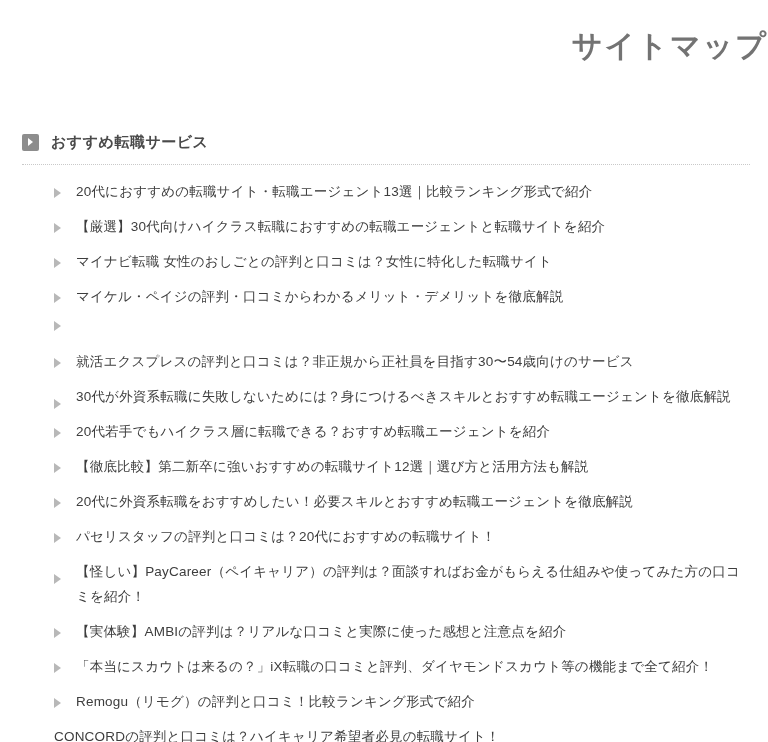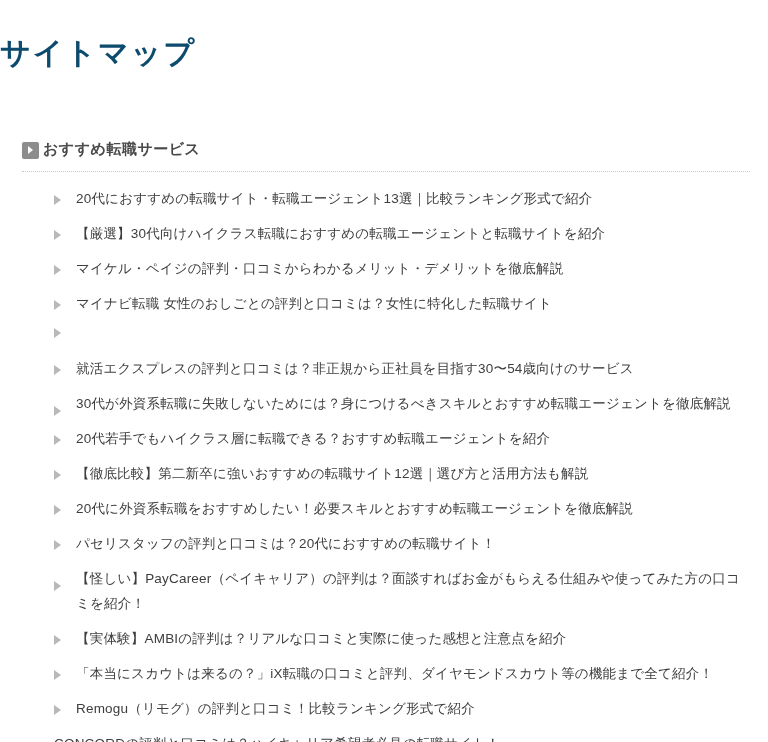--- a/index.html
+++ b/index.html
@@ -13,40 +13,40 @@
     font-family: "Liberation Sans", "DejaVu Sans", sans-serif;
     color: #3a3a3a;
     -webkit-font-smoothing: antialiased;
   }
   .page {
     width: 768px;
     box-sizing: border-box;
     padding: 0;
   }
   .page-title {
-    text-align: left;
+    text-align: right;
     font-size: 30px;
     font-weight: bold;
     letter-spacing: 2px;
-    color: #0c4a6e;
+    color: #737373;
     margin: 0;
-    padding: 32px 0 0 0;
+    padding: 25px 0 0 0;
     line-height: 1.4;
   }
   .spacer {
     height: 66px;
   }
   .section {
     padding: 0 18px 0 22px;
     box-sizing: border-box;
   }
   .section-header {
     display: flex;
-    align-items: flex-end;
-    gap: 4px;
+    align-items: center;
+    gap: 12px;
     border-bottom: 1px dotted #c9c9c9;
     padding: 0 0 12px 0;
     margin: 0 0 10px 0;
   }
   .section-header-icon {
     width: 17px;
     height: 17px;
     background: #8d8d8d;
     border-radius: 2px;
     position: relative;
@@ -149,28 +149,28 @@
       <li class="link-item">
         <div class="link-row">
           <span class="bullet-icon"></span>
           <a class="link-text" href="#">【厳選】30代向けハイクラス転職におすすめの転職エージェントと転職サイトを紹介</a>
         </div>
       </li>
 
       <li class="link-item">
         <div class="link-row">
           <span class="bullet-icon"></span>
+          <a class="link-text" href="#">マイナビ転職 女性のおしごとの評判と口コミは？女性に特化した転職サイト</a>
+        </div>
+      </li>
+
+      <li class="link-item">
+        <div class="link-row">
+          <span class="bullet-icon"></span>
           <a class="link-text" href="#">マイケル・ペイジの評判・口コミからわかるメリット・デメリットを徹底解説</a>
-        </div>
-      </li>
-
-      <li class="link-item">
-        <div class="link-row">
-          <span class="bullet-icon"></span>
-          <a class="link-text" href="#">マイナビ転職 女性のおしごとの評判と口コミは？女性に特化した転職サイト</a>
         </div>
       </li>
 
       <li class="link-item">
         <div class="link-row">
           <span class="bullet-icon"></span>
         </div>
       </li>
 
       <li class="link-item">

